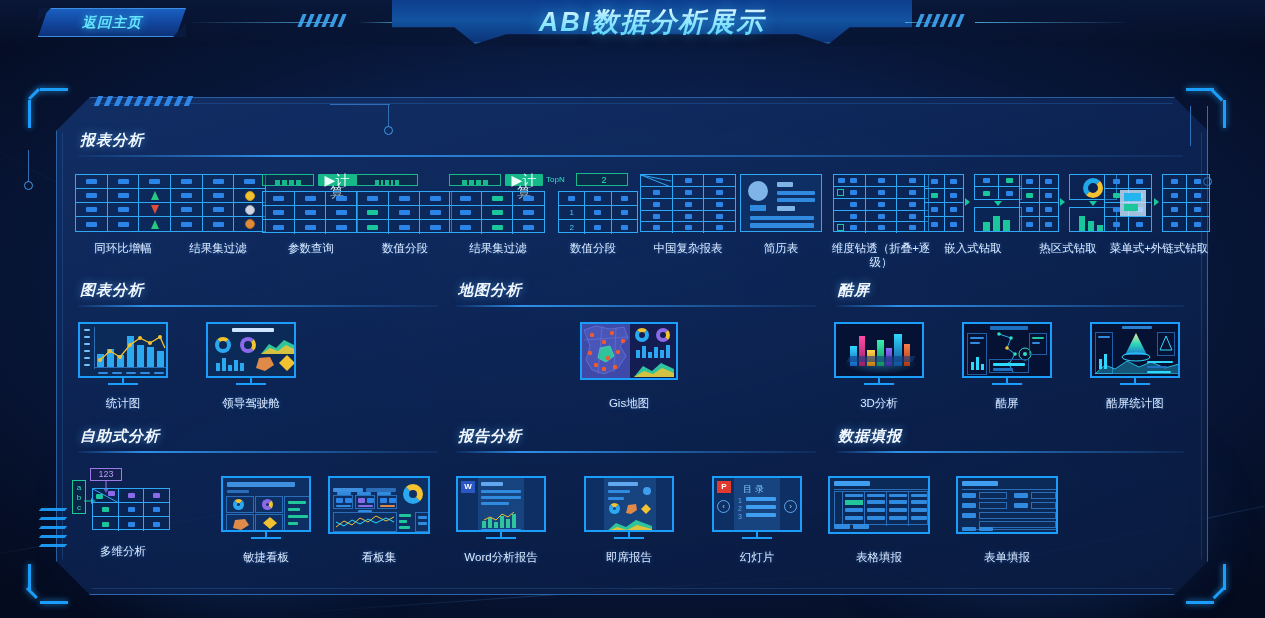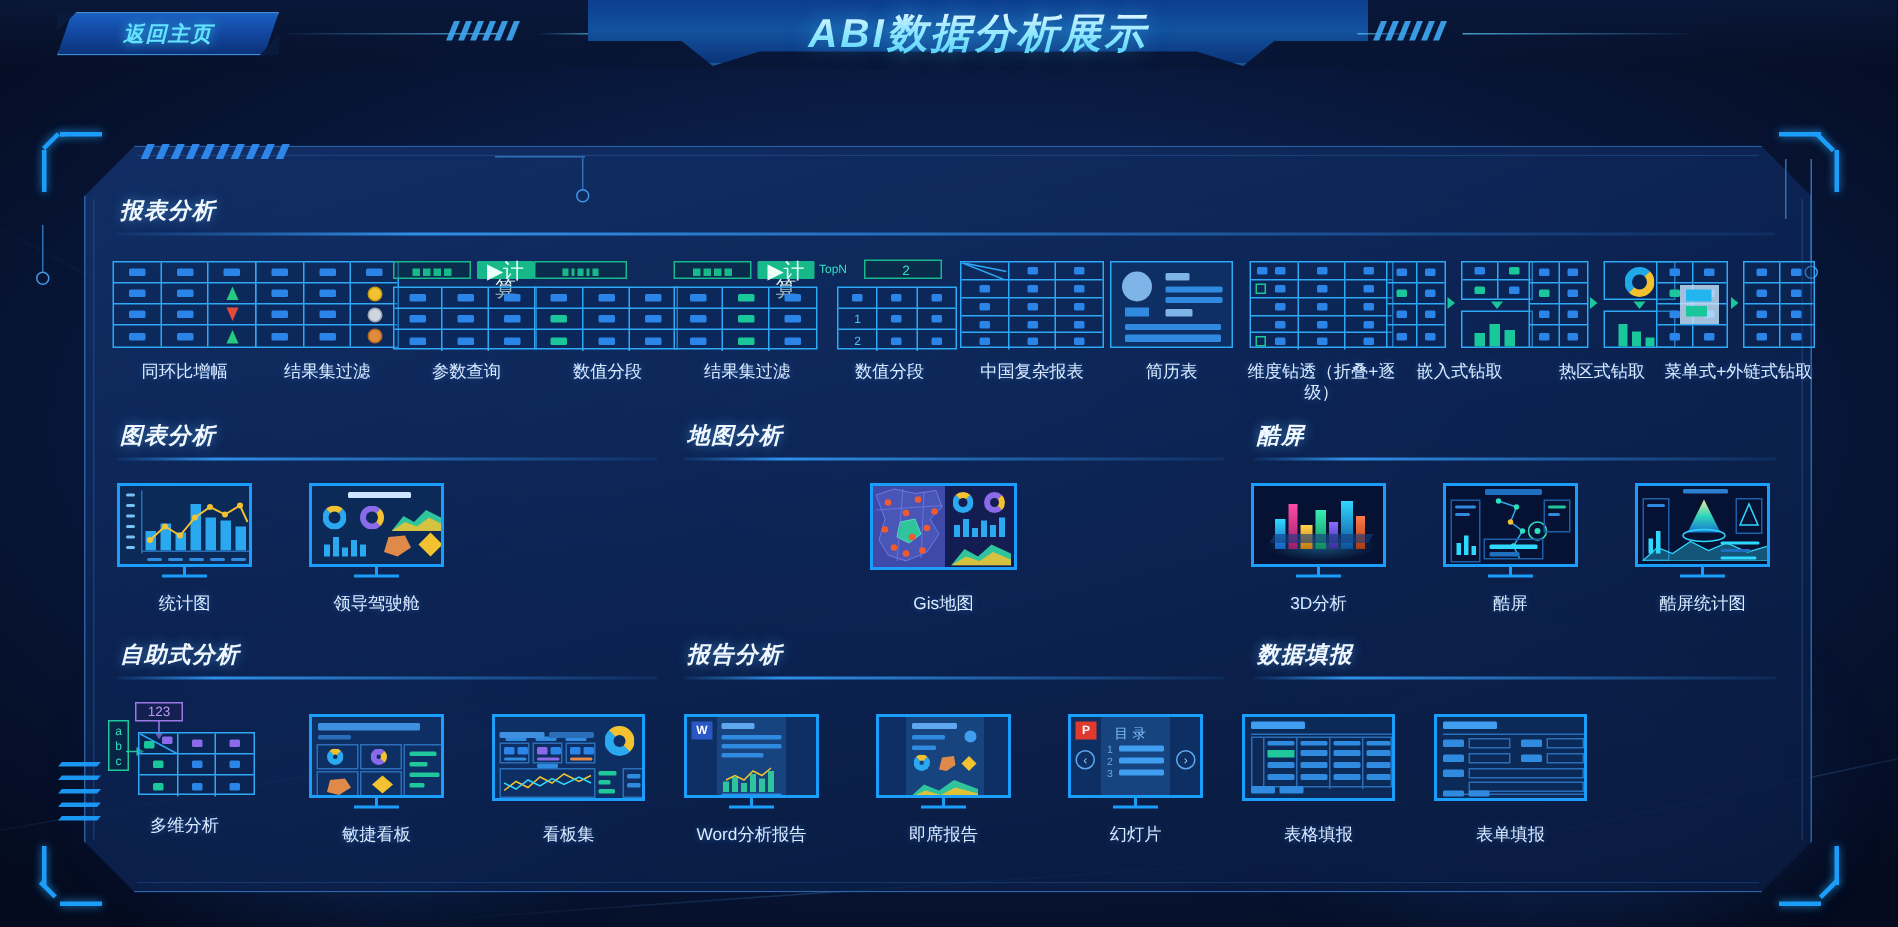--- a/index.html
+++ b/index.html
@@ -1137,21 +1137,21 @@
             </div>
             <div class="mtcell">
               <i class="chip sm"></i>
             </div>
           </div>
       </div>
     </div>
     <div class="cap" style="margin-top:6px;">多维分析</div>
   </div>
 
-  <div class="card" style="left:198px; top:476px;">
+  <div class="card" style="left:213px; top:476px;">
     <div class="thumb">
       <div class="scr" style="background:#0e2f63;">
         <div class="txtline" style="left:4px; top:4px; width:68px; height:5px; background:#3f8fe0;"></div>
         <div class="txtline" style="left:4px; top:12px; width:22px; height:3px; background:#2a6db8;"></div>
         <div style="position:absolute;left:3px;top:18px;width:84px;height:35px;">
           <div style="position:absolute;left:0;top:0;width:28px;height:17px;border:1px solid #2a6db8;">
             <div class="donut" style="left:6px; top:2px; width:11px; height:11px; border:4px solid #2aa8f0; border-top-color:#f2c230;"></div>
           </div>
           <div style="position:absolute;left:29px;top:0;width:28px;height:17px;border:1px solid #2a6db8;">
             <div class="donut" style="left:6px; top:2px; width:11px; height:11px; border:4px solid #8a6ae8; border-right-color:#f2c230;"></div>

